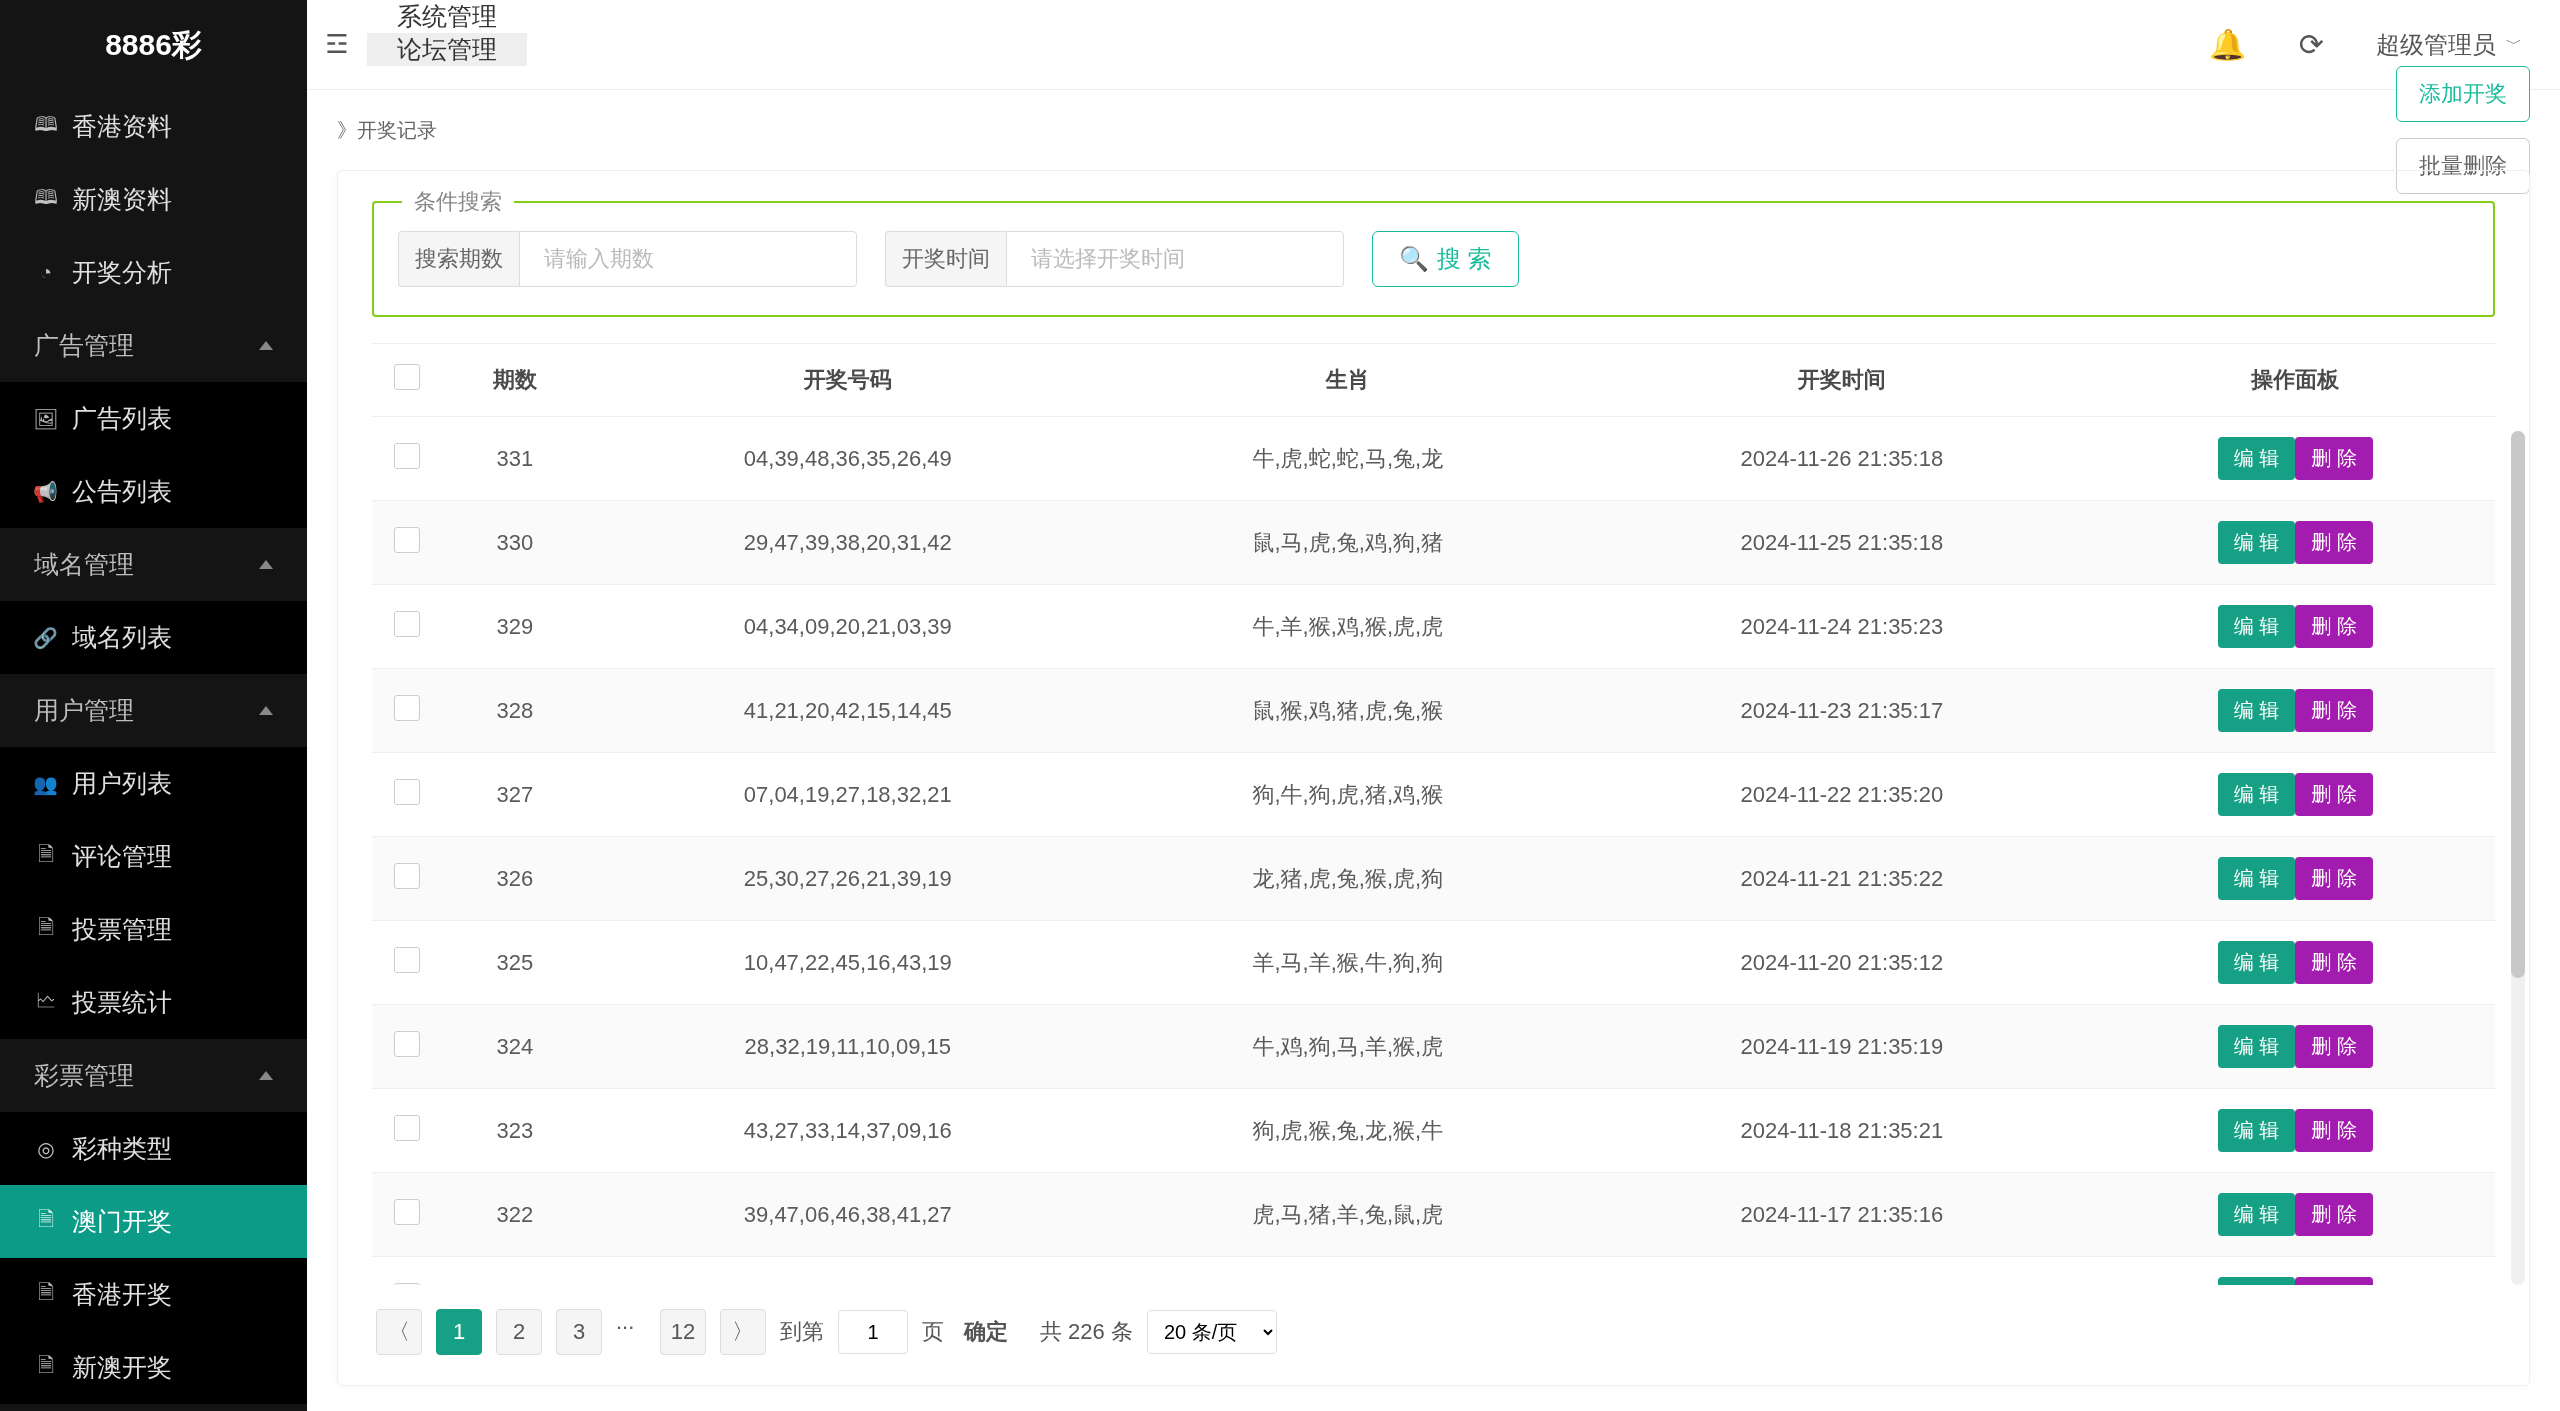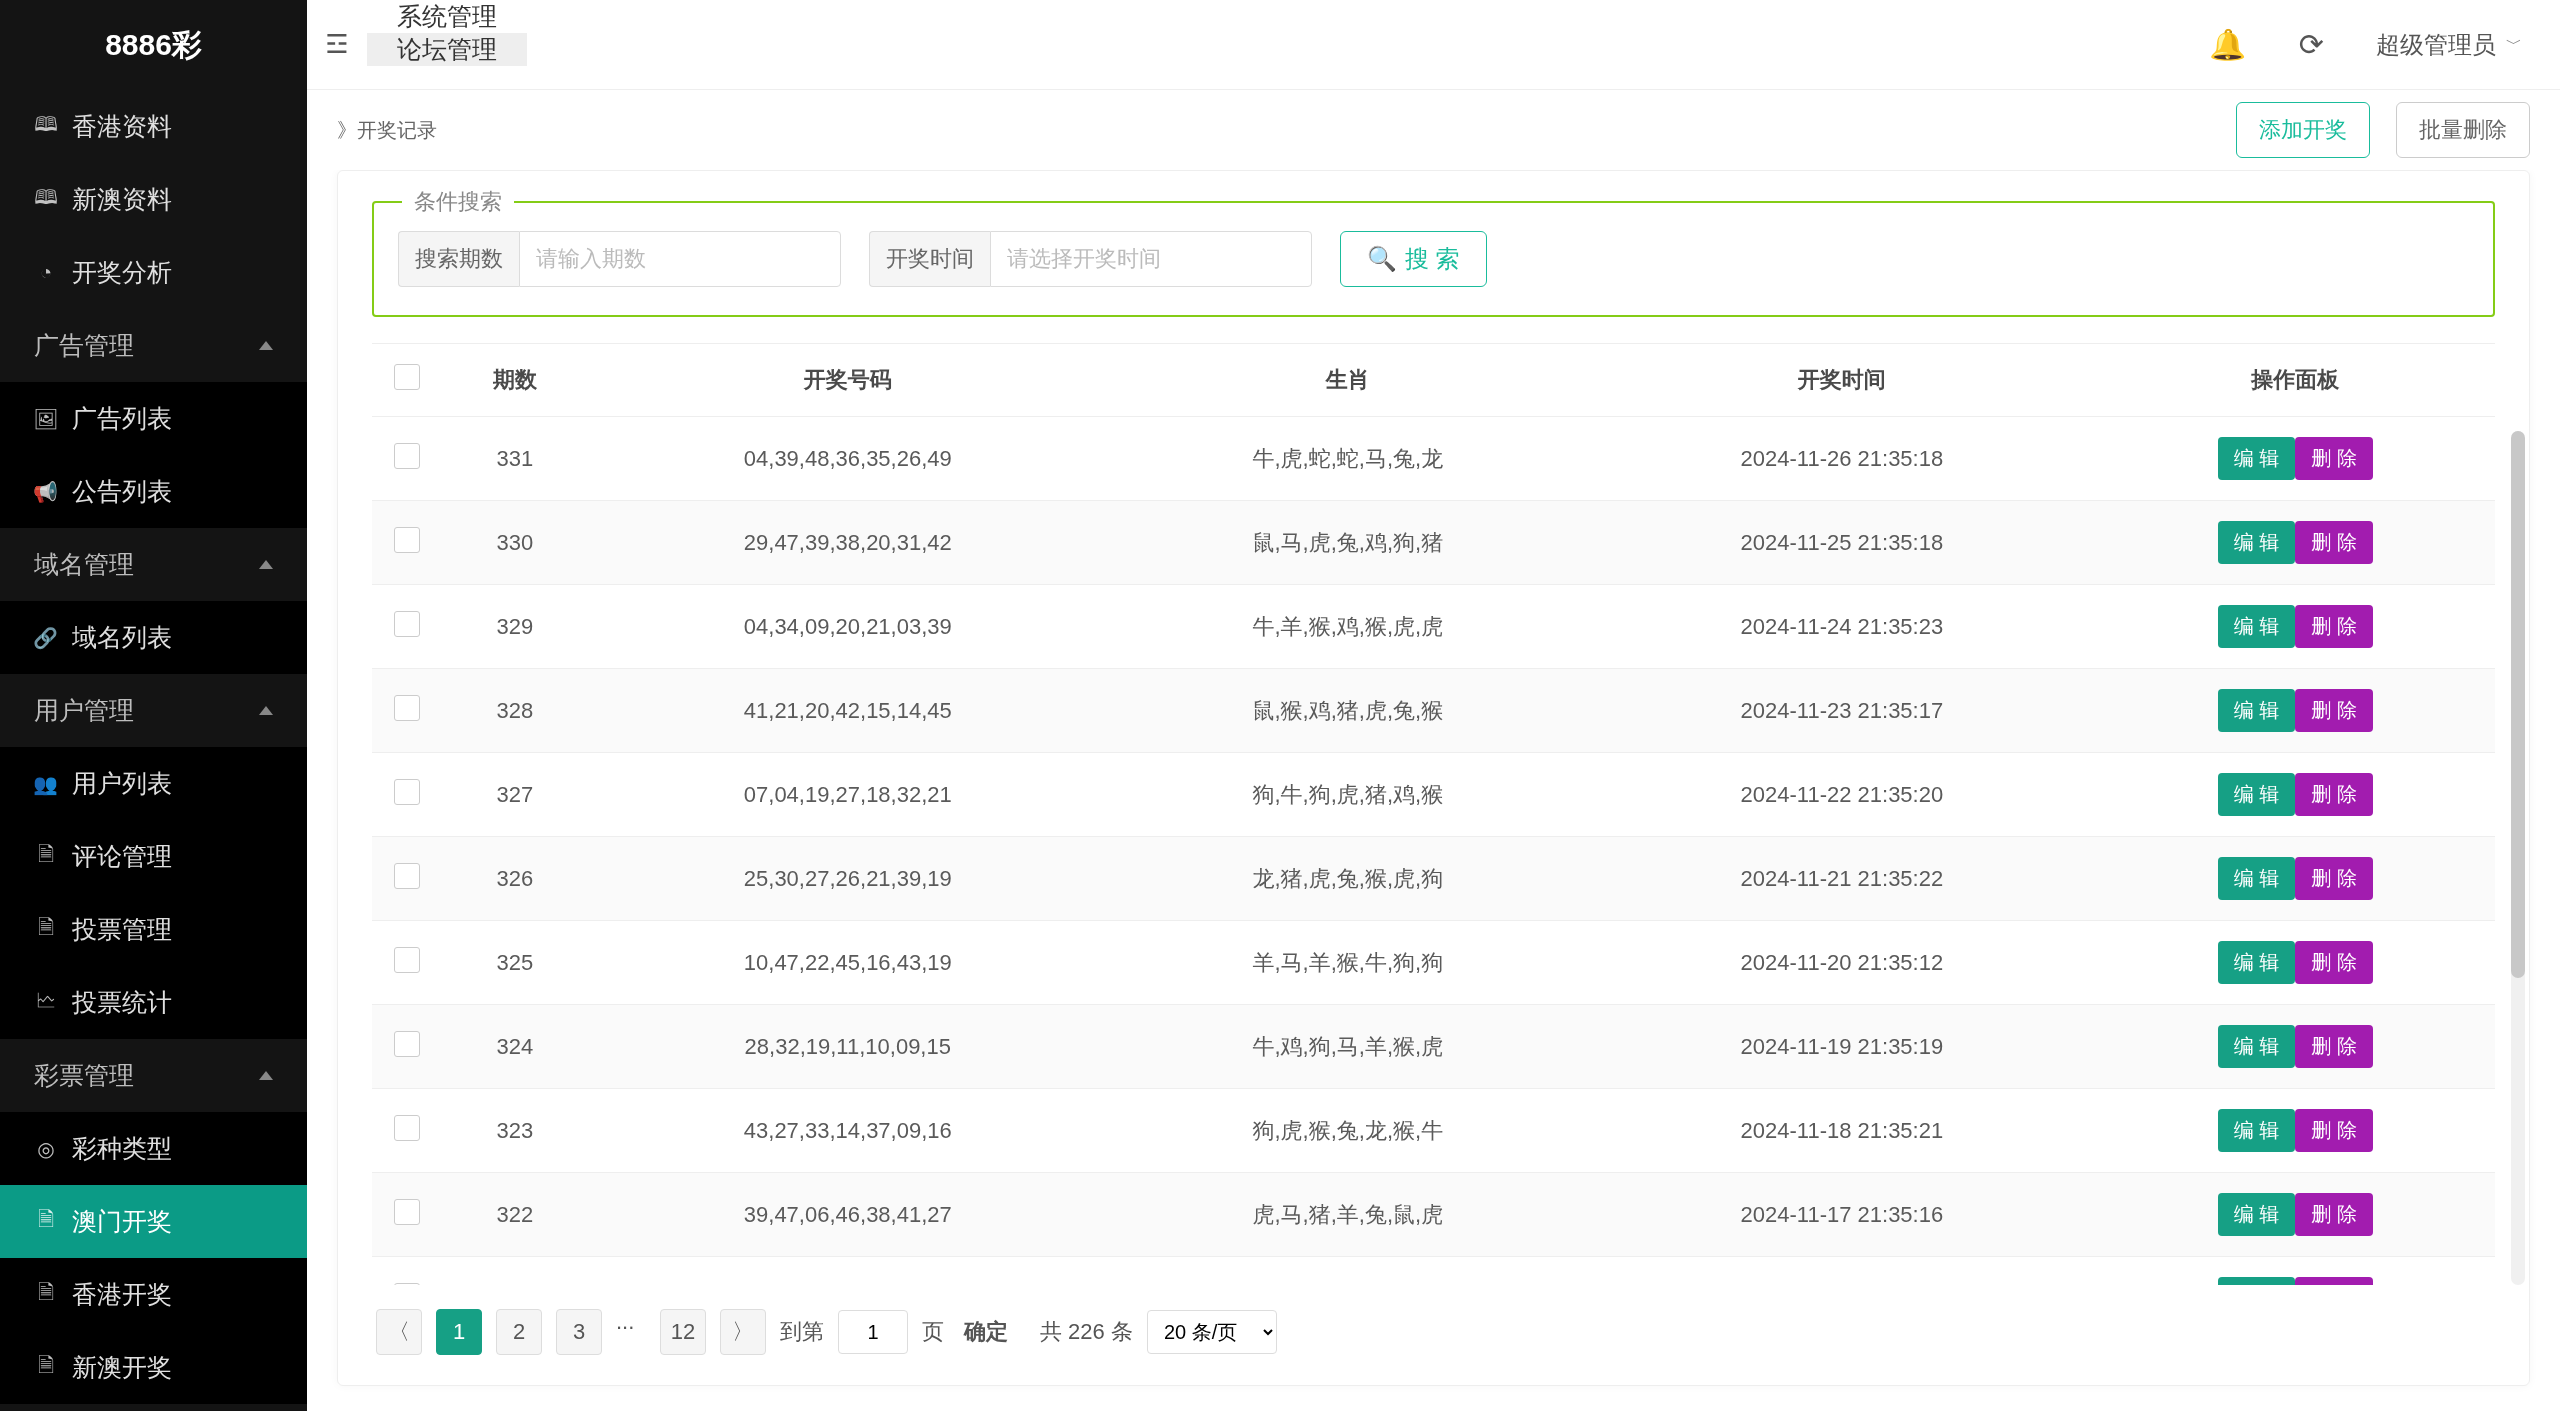--- a/index.html
+++ b/index.html
@@ -25,33 +25,33 @@
     .top-tabs { display:flex; height:100%;flex-direction:column; }
     .top-tab { display:flex; align-items:center; padding:0 30px; font-size:25px; color:#333; cursor:pointer; }
     .top-tab.active { background:#eee; }
     .top-right { margin-left:auto; display:flex; align-items:center; gap:52px; }
     .top-icon { font-size:30px; color:#555; cursor:pointer; }
     .userbox { display:flex; align-items:center; gap:10px; font-size:24px; color:#555; cursor:pointer; padding-right:8px; }
     .caret-down { font-size:16px; color:#888; }
     
     .crumb-row { display:flex; align-items:center; height:80px; padding:0 30px; }
     .crumb { font-size:20px; color:#666; }
-    .crumb-right { margin-left:auto; display:flex; gap:26px; }
+    .crumb-right { margin-left:auto; display:flex; gap:16px;flex-direction:column; }
     .btn-outline { border:1px solid #ccc; background:#fff; border-radius:6px; padding:12px 22px; font-size:22px; cursor:pointer; color:#666; }
     .btn-outline.teal { border-color:#1abc9c; color:#1abc9c; }
     
     .card-area { flex:1; padding:0 30px 25px 30px; overflow:hidden; }
     .card { height:100%; border-radius:6px; border:1px solid #eee; box-shadow:0 0 10px rgba(0,0,0,.04); padding:30px 34px; display:flex; flex-direction:column; position:relative; }
     
     .search-wrap { border:2px solid #84cc16; border-radius:4px; padding:28px 24px; position:relative; margin-bottom:26px; }
     .search-legend { position:absolute; top:-16px; left:28px; background:#fff; padding:0 12px; font-size:22px; color:#888; }
     .search-row { display:flex; align-items:center; gap:28px; }
     .input-group { display:flex; align-items:stretch; }
     .ig-addon { background:#f5f5f5; border:1px solid #dcdcdc; border-right:none; padding:0 16px; display:flex; align-items:center; font-size:22px; color:#666; border-radius:4px 0 0 4px; }
-    .ig-input { border:1px solid #dcdcdc; border-radius:0 4px 4px 0; padding:0 16px; height:56px; font-size:22px; color:#333; min-width:200px; }
+    .ig-input { border:1px solid #dcdcdc; border-radius:0 4px 4px 0; padding:0 24px; height:56px; font-size:22px; color:#333; min-width:200px; }
     .ig-input::placeholder { color:#bbb; }
     .btn-search { border:1px solid #1abc9c; color:#1abc9c; background:#fff; border-radius:6px; height:56px; padding:0 26px; display:flex; align-items:center; gap:8px; font-size:24px; cursor:pointer; }
     
     .table-wrap { flex:1; overflow:auto; border-top:1px solid #eee; position:relative; }
     table { width:100%; border-collapse:collapse; }
     th, td { border-bottom:1px solid #eee; text-align:center; font-size:22px; padding:20px 10px; color:#5a5a5a; }
     th { font-weight:600; color:#4a4a4a; }
     tbody tr:nth-child(even) { background:#fafafa; }
     .chk { width:26px; height:26px; border:1px solid #ccc; border-radius:3px; display:inline-block; background:#fff; cursor:pointer; }
     .btn-mini { border:none; color:#fff; border-radius:4px; padding:8px 16px; font-size:20px; cursor:pointer; }

